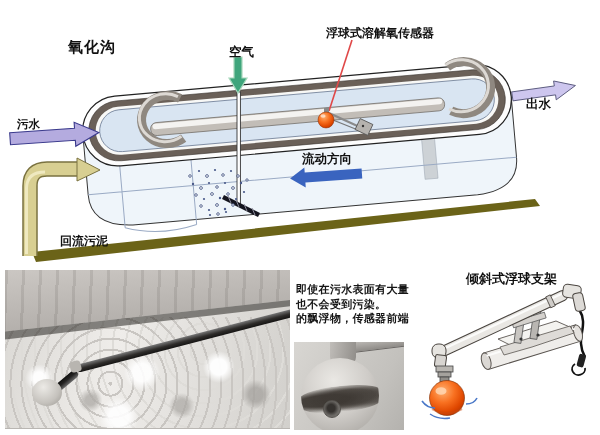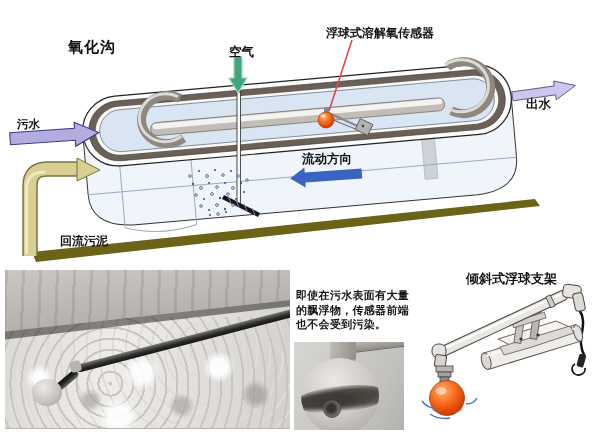--- a/index.html
+++ b/index.html
@@ -32,21 +32,21 @@
     background:linear-gradient(#777,#2e2c2a 55%,#151413);
     transform:rotate(-14.6deg);transform-origin:left center;}
   .pipeElbow{position:absolute;left:72px;top:98px;width:34px;height:8px;border-radius:4px;
     background:linear-gradient(#6a6a6a,#232221 55%,#121211);
     transform:rotate(140deg);transform-origin:left center;}
   .pipeCollar{position:absolute;left:65px;top:91px;width:11px;height:11px;border-radius:3px;
     background:#b8b5b0;transform:rotate(-15deg);}
   .floatBallL{position:absolute;left:27px;top:109px;width:30px;height:27px;border-radius:50%;
     background:radial-gradient(circle at 38% 30%,#eceae6,#c5c2bd 60%,#999690);}
   
-  .caption{left:296px;top:289px;width:130px;font-size:11px;font-weight:bold;
+  .caption{left:296px;top:283px;width:130px;font-size:11px;font-weight:bold;
            line-height:14.5px;color:#161616;letter-spacing:.3px;}
   
   .photoM{left:294px;top:342px;width:110px;height:88px;overflow:hidden;
           background:linear-gradient(120deg,#d8d6d2,#c3c1bd 70%,#b4b2ae);}
   .mPipe{position:absolute;left:42px;top:0;width:70px;height:12px;
          background:linear-gradient(#c6c3bf,#8f8c88);border-bottom:1px solid #6a6764;
          transform:rotate(-7deg);transform-origin:left center;}
   .mElbow{position:absolute;left:36px;top:0;width:26px;height:24px;border-radius:0 0 9px 9px;
           background:linear-gradient(100deg,#c0bdb9,#8f8c88);}
   .mCollar{position:absolute;left:41px;top:21px;width:17px;height:10px;border-radius:2px;background:#9b9894;}
@@ -175,22 +175,22 @@
     <div class="wall"></div>
     <div class="wallShadow"></div>
     <div class="pipeMain"></div>
     <div class="pipeElbow"></div>
     <div class="pipeCollar"></div>
     <div class="floatBallL"></div>
   </div>
 
   <div class="abs caption">
     <div>即使在污水表面有大量</div>
+    <div>也不会受到污染。</div>
     <div>的飘浮物，传感器前端</div>
-    <div>也不会受到污染。</div>
   </div>
 
   <div class="abs photoM">
     <div class="mPipe"></div>
     <div class="mElbow"></div>
     <div class="mCollar"></div>
     <div class="mBall">
       <div class="grime"></div>
       <div class="port"></div>
     </div>

